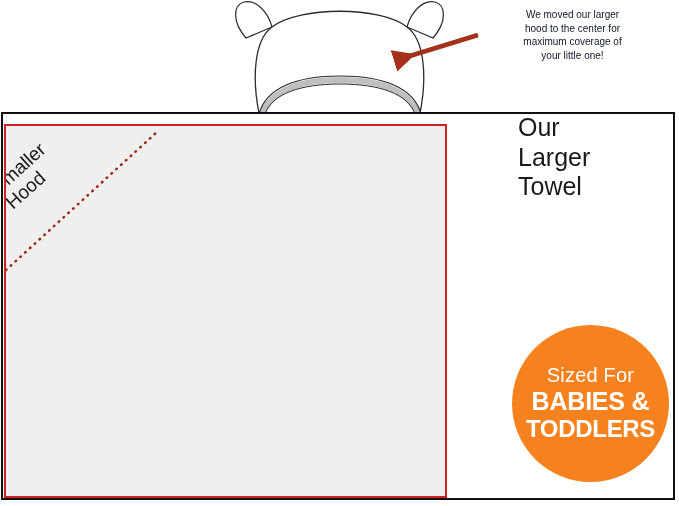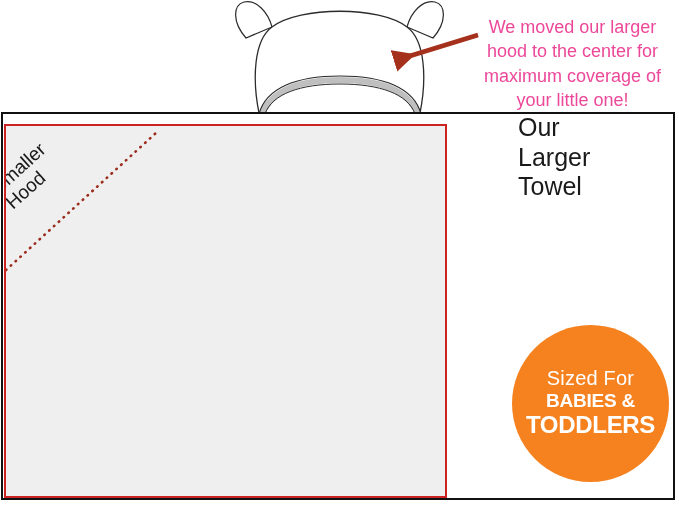--- a/index.html
+++ b/index.html
@@ -24,26 +24,26 @@
     left: 0;
     top: 0;
     width: 679px;
     height: 130px;
   }
 
   
   #annotation-text {
     position: absolute;
     left: 470px;
-    top: 15px;
+    top: 8px;
     width: 205px;
     text-align: center;
-    font-size: 18px;
+    font-size: 10px;
     line-height: 1.35;
-    color: #ec4899;
+    color: #0f172a;
     white-space: pre-line;
   }
   #annotation-arrow {
     position: absolute;
     left: 380px;
     top: 20px;
     width: 110px;
     height: 55px;
   }
 
@@ -136,21 +136,21 @@
     color: #ffffff;
   }
   #badge-line-1 {
     font-size: 20px;
     line-height: 1.05;
     font-weight: normal;
     letter-spacing: 0.2px;
     margin-bottom: 2px;
   }
   #badge-line-2 {
-    font-size: 19px;
+    font-size: 25px;
     font-weight: bold;
     line-height: 1.1;
     letter-spacing: -0.2px;
   }
   #badge-line-3 {
     font-size: 24px;
     font-weight: bold;
     line-height: 1.1;
     letter-spacing: -0.3px;
   }

